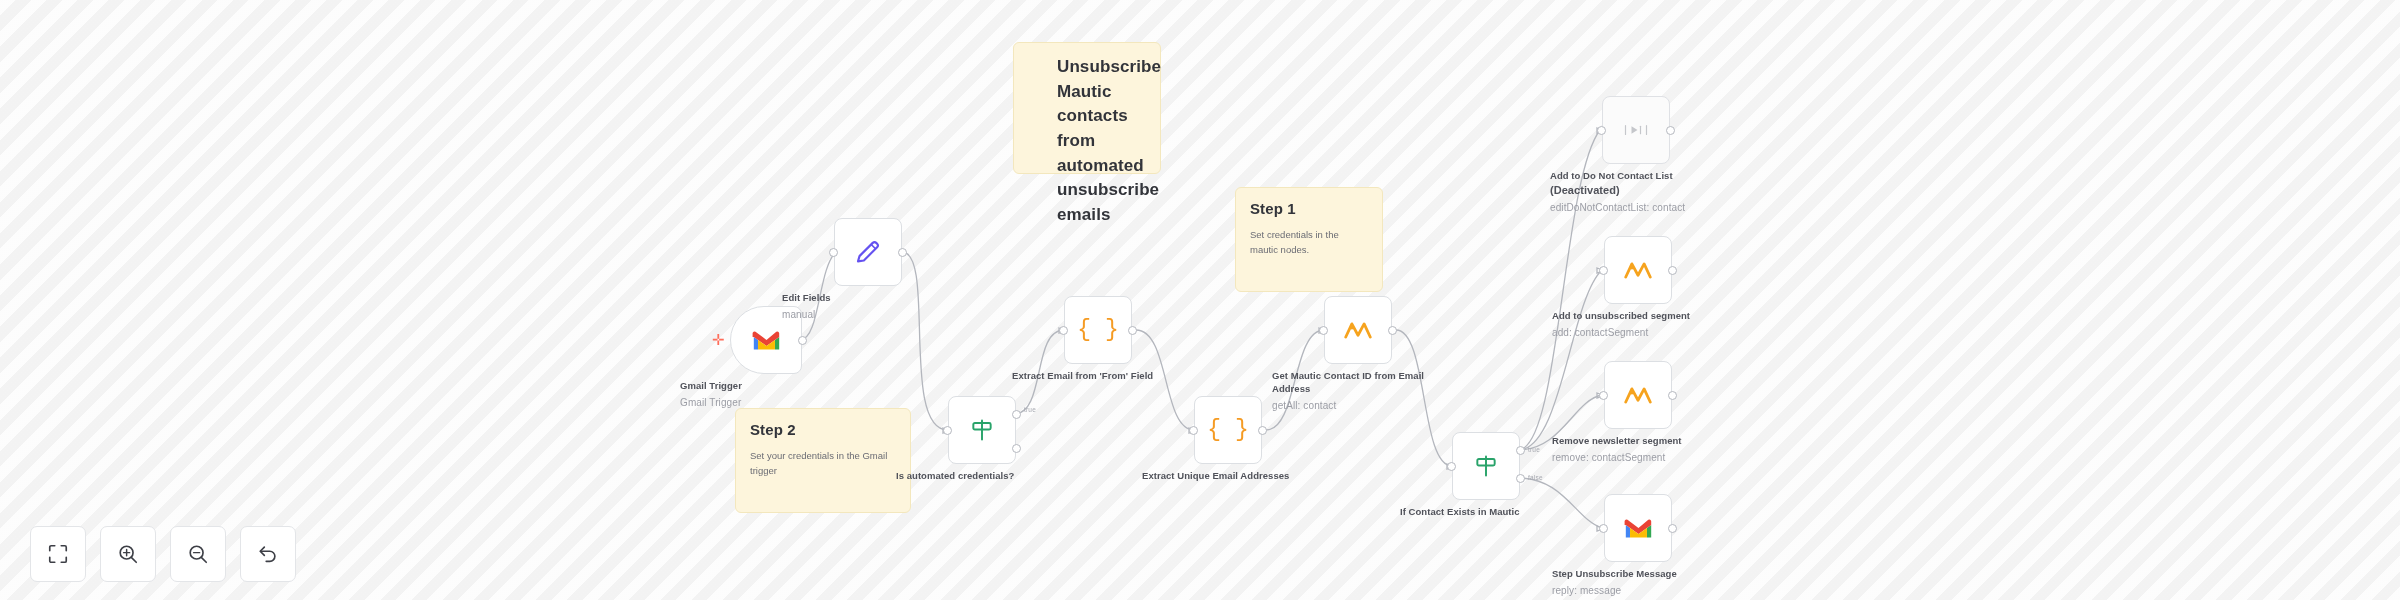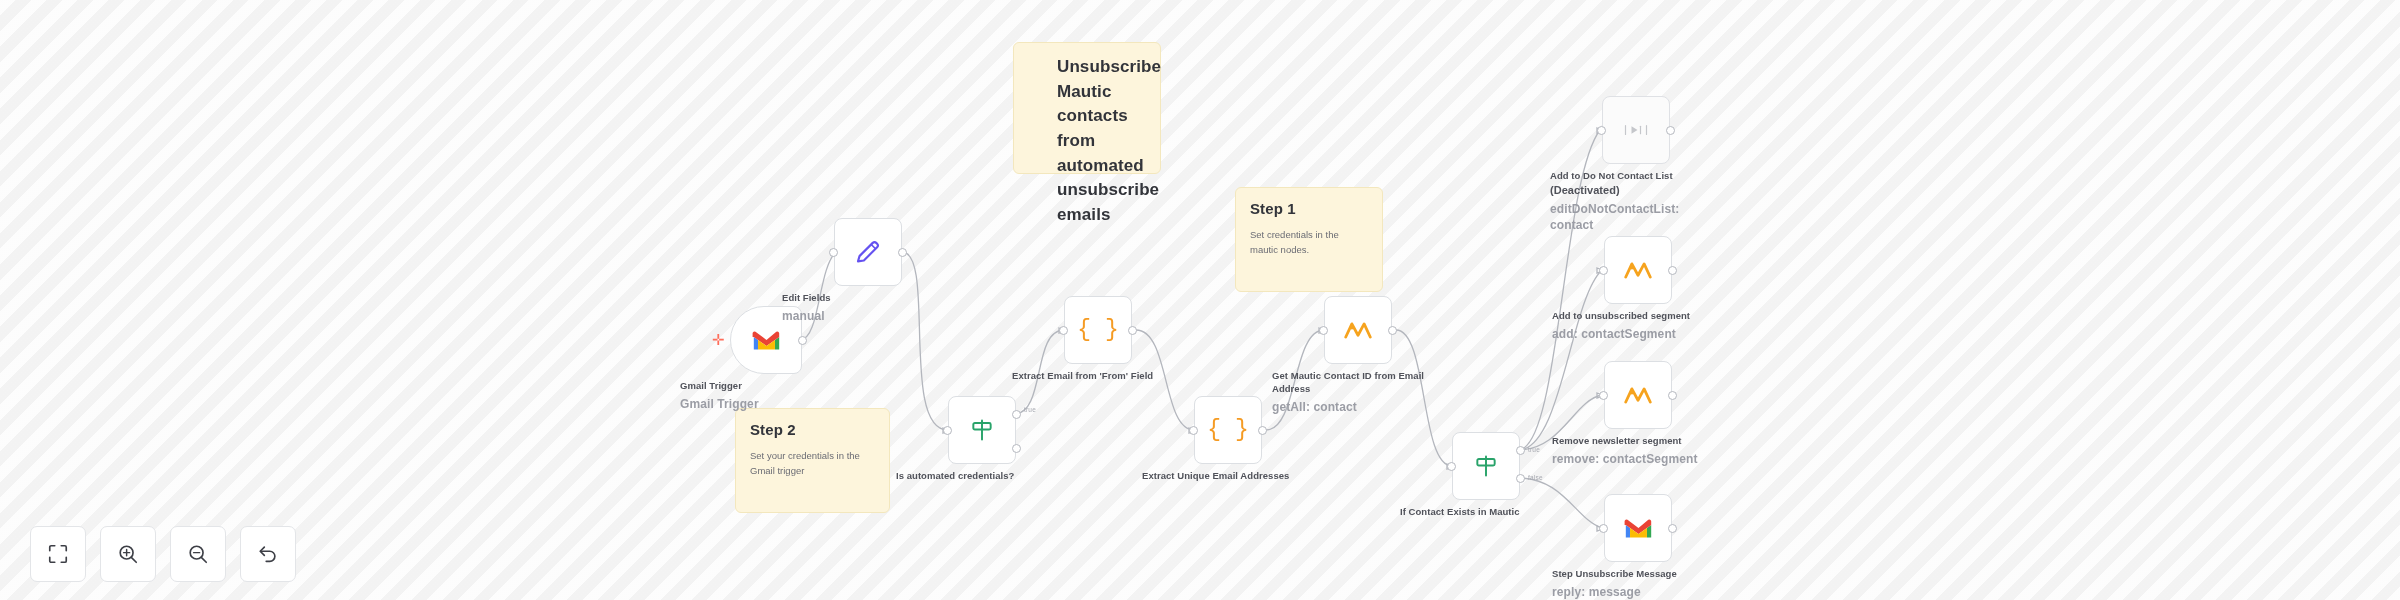--- a/index.html
+++ b/index.html
@@ -82,22 +82,22 @@
     width: 172px;
     text-align: left;
     font-size: 9.5px;
     line-height: 1.35;
     font-weight: 700;
     color: #50525a;
     letter-spacing: .05px;
   }
   .node .caption .sub {
     display: block;
-    font-weight: 700;
-    font-size: 12px;
+    font-weight: 400;
+    font-size: 10px;
     color: #9b9da5;
     margin-top: 3px;
     letter-spacing: .1px;
   }
   .node .caption .deact {
     display: block;
     font-weight: 700;
     font-size: 11px;
     color: #50525a;
   }
@@ -220,21 +220,21 @@
   <div class="sticky headline" style="left:1013px; top:42px; width:148px; height:132px;padding-left:43px;">
     <div class="s-title">Unsubscribe Mautic contacts from automated unsubscribe emails</div>
   </div>
 
 
   <div class="sticky" style="left:1235px; top:187px; width:148px; height:105px;">
     <div class="s-title">Step 1</div>
     <div class="s-body">Set credentials in the mautic nodes.</div>
   </div>
 
-  <div class="sticky" style="left:735px; top:408px; width:155px; height:105px;">
+  <div class="sticky" style="left:735px; top:408px; width:176px; height:105px;">
     <div class="s-title">Step 2</div>
     <div class="s-body">Set your credentials in the Gmail trigger</div>
   </div>
 
   <div class="node trigger" style="left:766px; top:340px;">
     <div class="plus-marker" style="left:-54px; top:-8px;">✛</div>
     <div class="box">
       <svg class="ico ico-gmail" viewBox="0 0 48 36">
         <path d="M3 33h7V17L3 12z" fill="#4285f4"></path>
         <path d="M38 33h7V12l-7 5z" fill="#34a853"></path>

